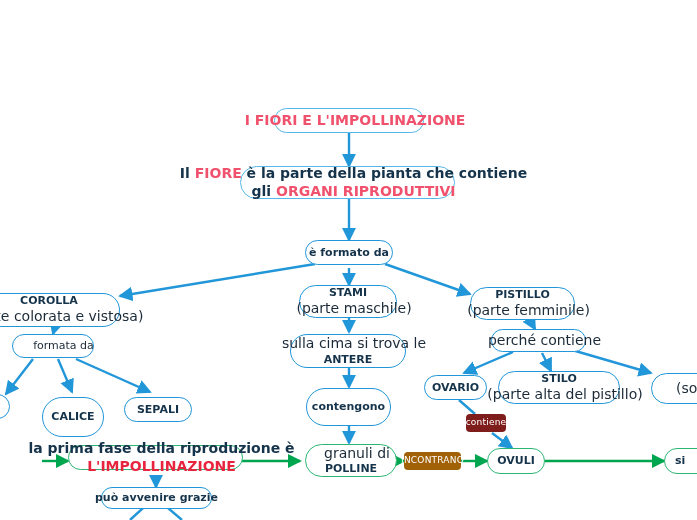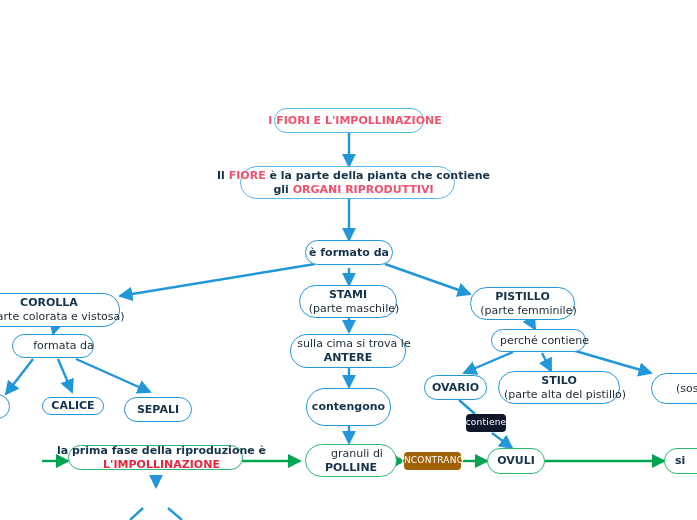--- a/index.html
+++ b/index.html
@@ -25,39 +25,39 @@
     border:1.6px solid #2196d8;
     border-radius:22px;
     color:#1d2b36;
     line-height:1.25;
     white-space:nowrap;
   }
   .node .l1{display:block;}
   .node .l2{display:block;}
 
   .b{font-weight:bold;}
-  .sz9{font-size:11px;margin-left:12px;}
+  .sz9{font-size:14px;margin-left:12px;}
   .sz10{font-size:11px;}
 
   .pink{color:#f0526d;}
   .red{color:#e8253f;}
   .navy{color:#15334a;}
   .dark{color:#1b2a38;}
 
   
   .green{border-color:#2cb673;}
   
   .badge{
     border-radius:4px;
     border:none;
     color:#ffffff;
     font-size:9px;
     letter-spacing:.2px;
   }
-  .badge-blue{background:#0f172a;}
+  .badge-blue{background:#7f1d1d;}
   .badge-green{background:#a16207;}
 
   
   .title-node{border-color:#56b7e8;}
 </style>
 </head>
 <body>
 
 <div id="canvas">
 
@@ -147,21 +147,21 @@
     <span class="b sz10 navy">PISTILLO</span>
     <span class="sz9 dark">(parte femminile)</span>
   </div>
 
   <div class="node" style="left:12px;top:334px;width:82px;height:24px;padding-left:21px;">
     <span class="sz10 dark">formata da</span>
   </div>
 
   <div class="node" style="left:-52px;top:394px;width:62px;height:25px;"></div>
 
-  <div class="node" style="left:42px;top:397px;width:62px;height:18px;">
+  <div class="node" style="left:42px;top:397px;width:62px;height:40px;">
     <span class="b sz10 navy">CALICE</span>
   </div>
 
   <div class="node" style="left:124px;top:397px;width:68px;height:25px;">
     <span class="b sz10 navy">SEPALI</span>
   </div>
 
   <div class="node" style="left:290px;top:334px;width:116px;height:34px;">
     <span class="sz9 dark">sulla cima si trova le</span>
     <span class="b sz10 navy">ANTERE</span>
@@ -190,20 +190,23 @@
 
   <div class="node badge badge-blue" style="left:466px;top:414px;width:40px;height:18px;">
     <span>contiene</span>
   </div>
 
   <div class="node green" style="left:68px;top:445px;width:175px;height:25px;">
     <span class="b sz9 navy">la prima fase della riproduzione è</span>
     <span class="b sz9 red">L'IMPOLLINAZIONE</span>
   </div>
 
+  <div class="node" style="left:101px;top:487px;width:111px;height:22px;">
+    <span class="b sz10 navy">può avvenire grazie</span>
+  </div>
 
   <div class="node green" style="left:305px;top:444px;width:92px;height:33px;">
     <span class="sz9 dark">granuli di</span>
     <span class="b sz10 navy">POLLINE</span>
   </div>
 
   <div class="node badge badge-green" style="left:404px;top:452px;width:57px;height:18px;">
     <span>INCONTRANO</span>
   </div>
 

